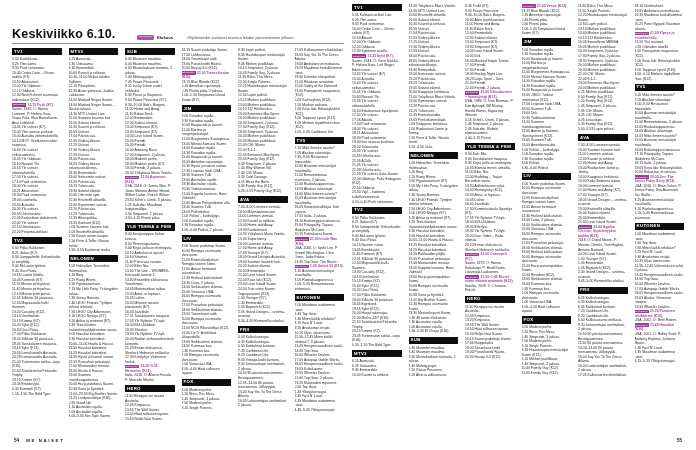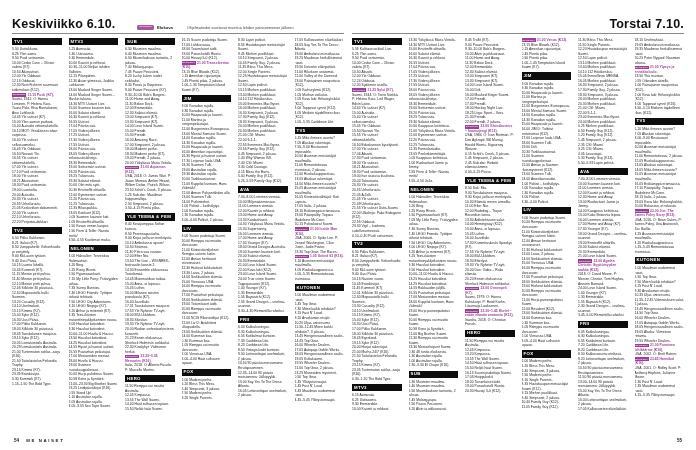--- a/index.html
+++ b/index.html
@@ -1,19 +1,19 @@
 <!DOCTYPE html>
 <html><head>
 <meta charset="utf-8">
 <style>
   html,body{margin:0;padding:0;background:#ffffff;}
   body{width:696px;height:450px;position:relative;font-family:"Liberation Sans",sans-serif;color:#1c1c1c;overflow:hidden;}
   .spread{position:absolute;left:0;top:0;width:696px;height:450px;display:flex;padding:0 12px;box-sizing:border-box;gap:8px;}
   .page{width:332px;position:relative;}
-  .page-head{margin-top:13px;height:17px;border-bottom:0.6px solid #8a8a8a;display:flex;align-items:flex-end;padding-bottom:3px;box-sizing:content-box;}
+  .page-head{margin-top:23px;height:17px;border-bottom:0.6px solid #8a8a8a;display:flex;align-items:flex-end;padding-bottom:3px;box-sizing:content-box;}
   .page-title{font-size:12.5px;font-weight:bold;letter-spacing:0.2px;color:#101010;line-height:1;}
   .page.right .page-head{justify-content:flex-end;}
   .legend{display:flex;align-items:center;margin-left:22px;gap:2.5px;}
   .legend-pill{background:#a8569f;color:#fff;border-radius:1.5px;font-size:2.4px;font-weight:bold;padding:0.6px 2px;line-height:1.2;letter-spacing:0.2px;}
   .legend-label{font-size:4.2px;font-weight:bold;color:#222;}
   .disclaimer{margin-left:14px;font-size:3.6px;color:#3a3a3a;letter-spacing:0.1px;}
   .cols{display:flex;gap:7px;margin-top:4px;height:372px;overflow:hidden;}
   .col{flex:1 1 0;min-width:0;overflow:hidden;}
   .chan{background:#0d0d0d;color:#ffffff;font-size:4.3px;font-weight:bold;letter-spacing:0.35px;padding:1.6px 2px 1.4px 2px;margin:2.6px 0 1.8px 0;line-height:1;}
   .col .seg:first-child .chan{margin-top:0;}
@@ -464,23 +464,20 @@
             <div class="ln">1.45 Yllätysturnaajat.</div>
             <div class="ln">2.45 Fast N' Loud.</div>
             <div class="ln">3.45 Maailman oudoimmat ruoat.</div>
             <div class="ln">4.45–5.45 Yllätysturnaajat.</div>
           </div>
         </div>
       </div>
   </div>
 
   <div class="page right">
-    <div class="page-head">
-      <span class="page-title">Torstai 7.10.</span>
-    </div>
     <div class="cols">
         <div class="col">
           <div class="seg">
             <div class="chan">TV1</div>
             <div class="ln">5.55 Kulttuuricocktail Live.</div>
             <div class="ln">6.25 Ylen aamu.</div>
             <div class="ln">9.50 Puoli seitsemän.</div>
             <div class="ln">10.00 Cedar Cove – Olivian valinta (K7).</div>
             <div class="ln">10.50 Akuutti.</div>
             <div class="ln">12.00 Yle Oddasat.</div>

